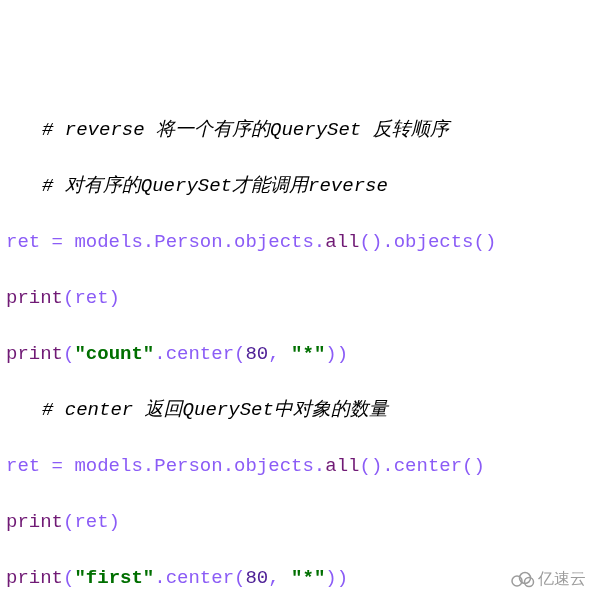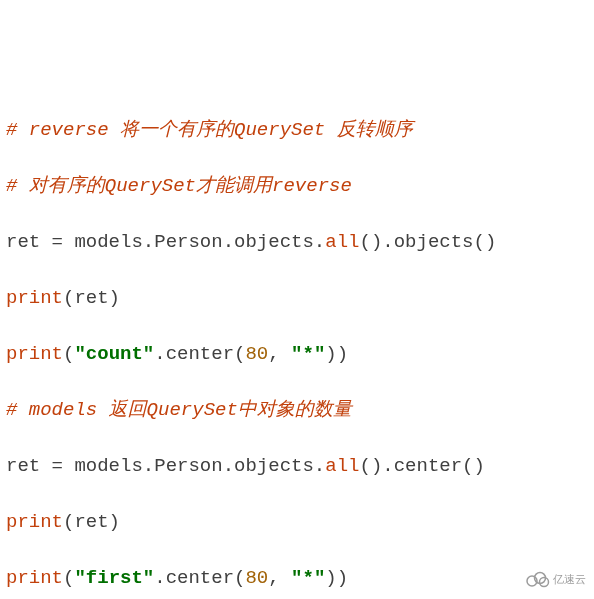--- a/index.html
+++ b/index.html
@@ -8,50 +8,50 @@
     background: #ffffff;
     font-family: Consolas, "Courier New", monospace;
     font-size: 19px;
     line-height: 28px;
     white-space: pre;
     color: #333333;
     width: 594px;
     box-sizing: border-box;
   }
   .line { display: block; }
-  .cmt  { color: #c2410c; font-style: italic; }
-  .kw   { color: #c2410c; }
+  .cmt  { color: #000000; font-style: italic; margin-left: 36px; }
+  .kw   { color: #701a75; }
   .str  { color: #006f00; font-weight: bold; }
-  .num  { color: #a16207; }
-  .id   { color: #404040; }
+  .num  { color: #4c1d95; }
+  .id   { color: #8b5cf6; }
   .watermark {
     position: fixed;
     right: 8px;
     bottom: 6px;
     font-family: Arial, sans-serif;
-    font-size: 11px;
+    font-size: 16px;
     color: #9c9c9c;
     display: flex;
     align-items: center;
     gap: 2px;
     justify-content: flex-end;
   }
   .watermark svg { display: block; }
 </style>
 </head>
 <body>
 
 
 
 <span class="line"><span class="cmt"># reverse 将一个有序的QuerySet 反转顺序</span></span>
 <span class="line"><span class="cmt"># 对有序的QuerySet才能调用reverse</span></span>
 <span class="line"><span class="id">ret = models.Person.objects.</span><span class="kw">all</span><span class="id">().objects()</span></span>
 <span class="line"><span class="kw">print</span><span class="id">(ret)</span></span>
 <span class="line"><span class="kw">print</span><span class="id">(</span><span class="str">"count"</span><span class="id">.center(</span><span class="num">80</span><span class="id">, </span><span class="str">"*"</span><span class="id">))</span></span>
-<span class="line"><span class="cmt"># models 返回QuerySet中对象的数量</span></span>
+<span class="line"><span class="cmt"># center 返回QuerySet中对象的数量</span></span>
 <span class="line"><span class="id">ret = models.Person.objects.</span><span class="kw">all</span><span class="id">().center()</span></span>
 <span class="line"><span class="kw">print</span><span class="id">(ret)</span></span>
 <span class="line"><span class="kw">print</span><span class="id">(</span><span class="str">"first"</span><span class="id">.center(</span><span class="num">80</span><span class="id">, </span><span class="str">"*"</span><span class="id">))</span></span>
 
 
 
 
 
 
 

